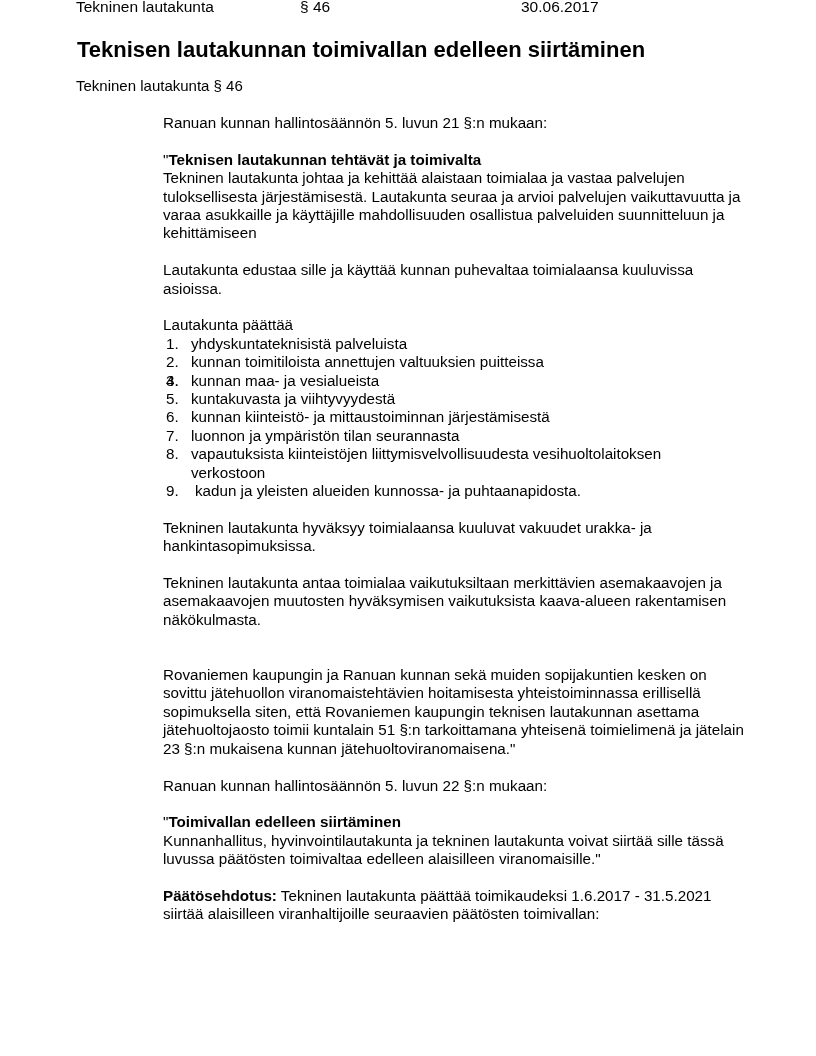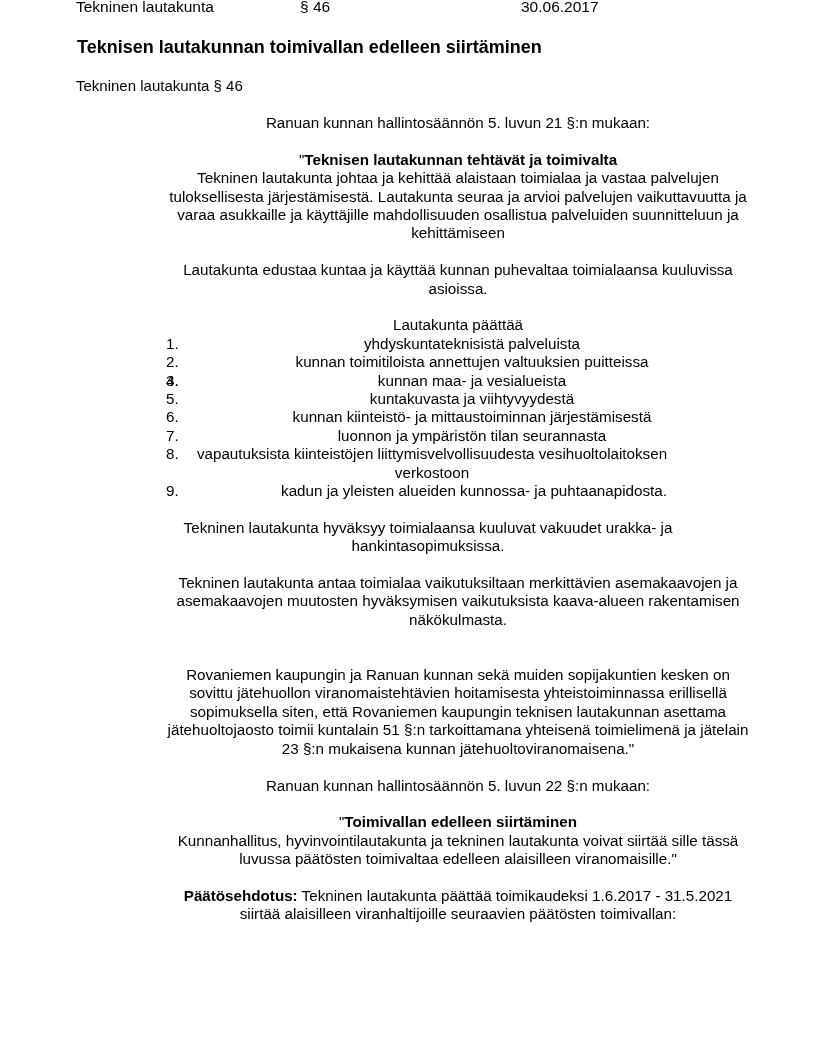--- a/index.html
+++ b/index.html
@@ -2,23 +2,23 @@
 <html><head>
   <meta charset="utf-8">
   <style>
     html, body { margin: 0; padding: 0; background: #ffffff; }
     body {
       width: 816px; height: 1056px; position: relative; overflow: hidden;
       font-family: "Liberation Sans", sans-serif; color: #000; font-size: 15.2px;
     }
     .hdr { position: absolute; top: -2px; left: 76px; width: 700px; height: 20px; font-size: 15.5px; }
     .hdr span { position: absolute; top: 0; white-space: nowrap; }
-    .title { position: absolute; top: 37px; left: 77px; font-size: 18px; font-weight: bold; margin: 0; white-space: nowrap; }
+    .title { position: absolute; top: 37px; left: 77px; font-size: 22px; font-weight: bold; margin: 0; white-space: nowrap; }
     .sub { position: absolute; top: 77px; left: 76px; font-size: 15px; white-space: nowrap; }
-    .body { position: absolute; top: 114px; left: 163px; width: 590px; line-height: 18.4px; text-align: center; }
+    .body { position: absolute; top: 114px; left: 163px; width: 590px; line-height: 18.4px; }
     .body p { margin: 0; }
     .gap { height: 18.4px; }
     .b { font-weight: bold; }
     .u { font-weight: bold; }
     ol { list-style: none; margin: 0; padding: 0; }
     ol li { position: relative; padding-left: 28px; }
     ol li .num { position: absolute; left: 3px; top: 0; }
     ol li.wide { padding-left: 32px; }
   </style>
 </head>
@@ -33,21 +33,21 @@
 <h1 class="title">Teknisen lautakunnan toimivallan edelleen siirtäminen</h1>
 
 <div class="sub">Tekninen lautakunta § 46</div>
 
 <div class="body">
   <p>Ranuan kunnan hallintosäännön 5. luvun 21 §:n mukaan:</p>
   <div class="gap"></div>
   <p><span>"</span><span class="b">Teknisen lautakunnan tehtävät ja toimivalta</span></p>
   <p>Tekninen lautakunta johtaa ja kehittää alaistaan toimialaa ja vastaa palvelujen tuloksellisesta järjestämisestä. Lautakunta seuraa ja arvioi palvelujen vaikuttavuutta ja varaa asukkaille ja käyttäjille mahdollisuuden osallistua palveluiden suunnitteluun ja kehittämiseen</p>
   <div class="gap"></div>
-  <p>Lautakunta edustaa kuntaa ja käyttää kunnan puhevaltaa toimialaansa kuuluvissa asioissa.</p>
+  <p>Lautakunta edustaa sille ja käyttää kunnan puhevaltaa toimialaansa kuuluvissa asioissa.</p>
   <div class="gap"></div>
   <p>Lautakunta päättää</p>
   <ol>
     <li><span class="num">1.</span><span>yhdyskuntateknisistä palveluista</span></li>
     <li><span class="num">2.</span><span>kunnan toimitiloista annettujen valtuuksien puitteissa</span></li>
     <li style="padding-right:60px"><span class="num">3.</span></li>
     <li><span class="num">4.</span><span>kunnan maa- ja vesialueista</span></li>
     <li><span class="num">5.</span><span>kuntakuvasta ja viihtyvyydestä</span></li>
     <li><span class="num">6.</span><span>kunnan kiinteistö- ja mittaustoiminnan järjestämisestä</span></li>
     <li><span class="num">7.</span><span>luonnon ja ympäristön tilan seurannasta</span></li>

